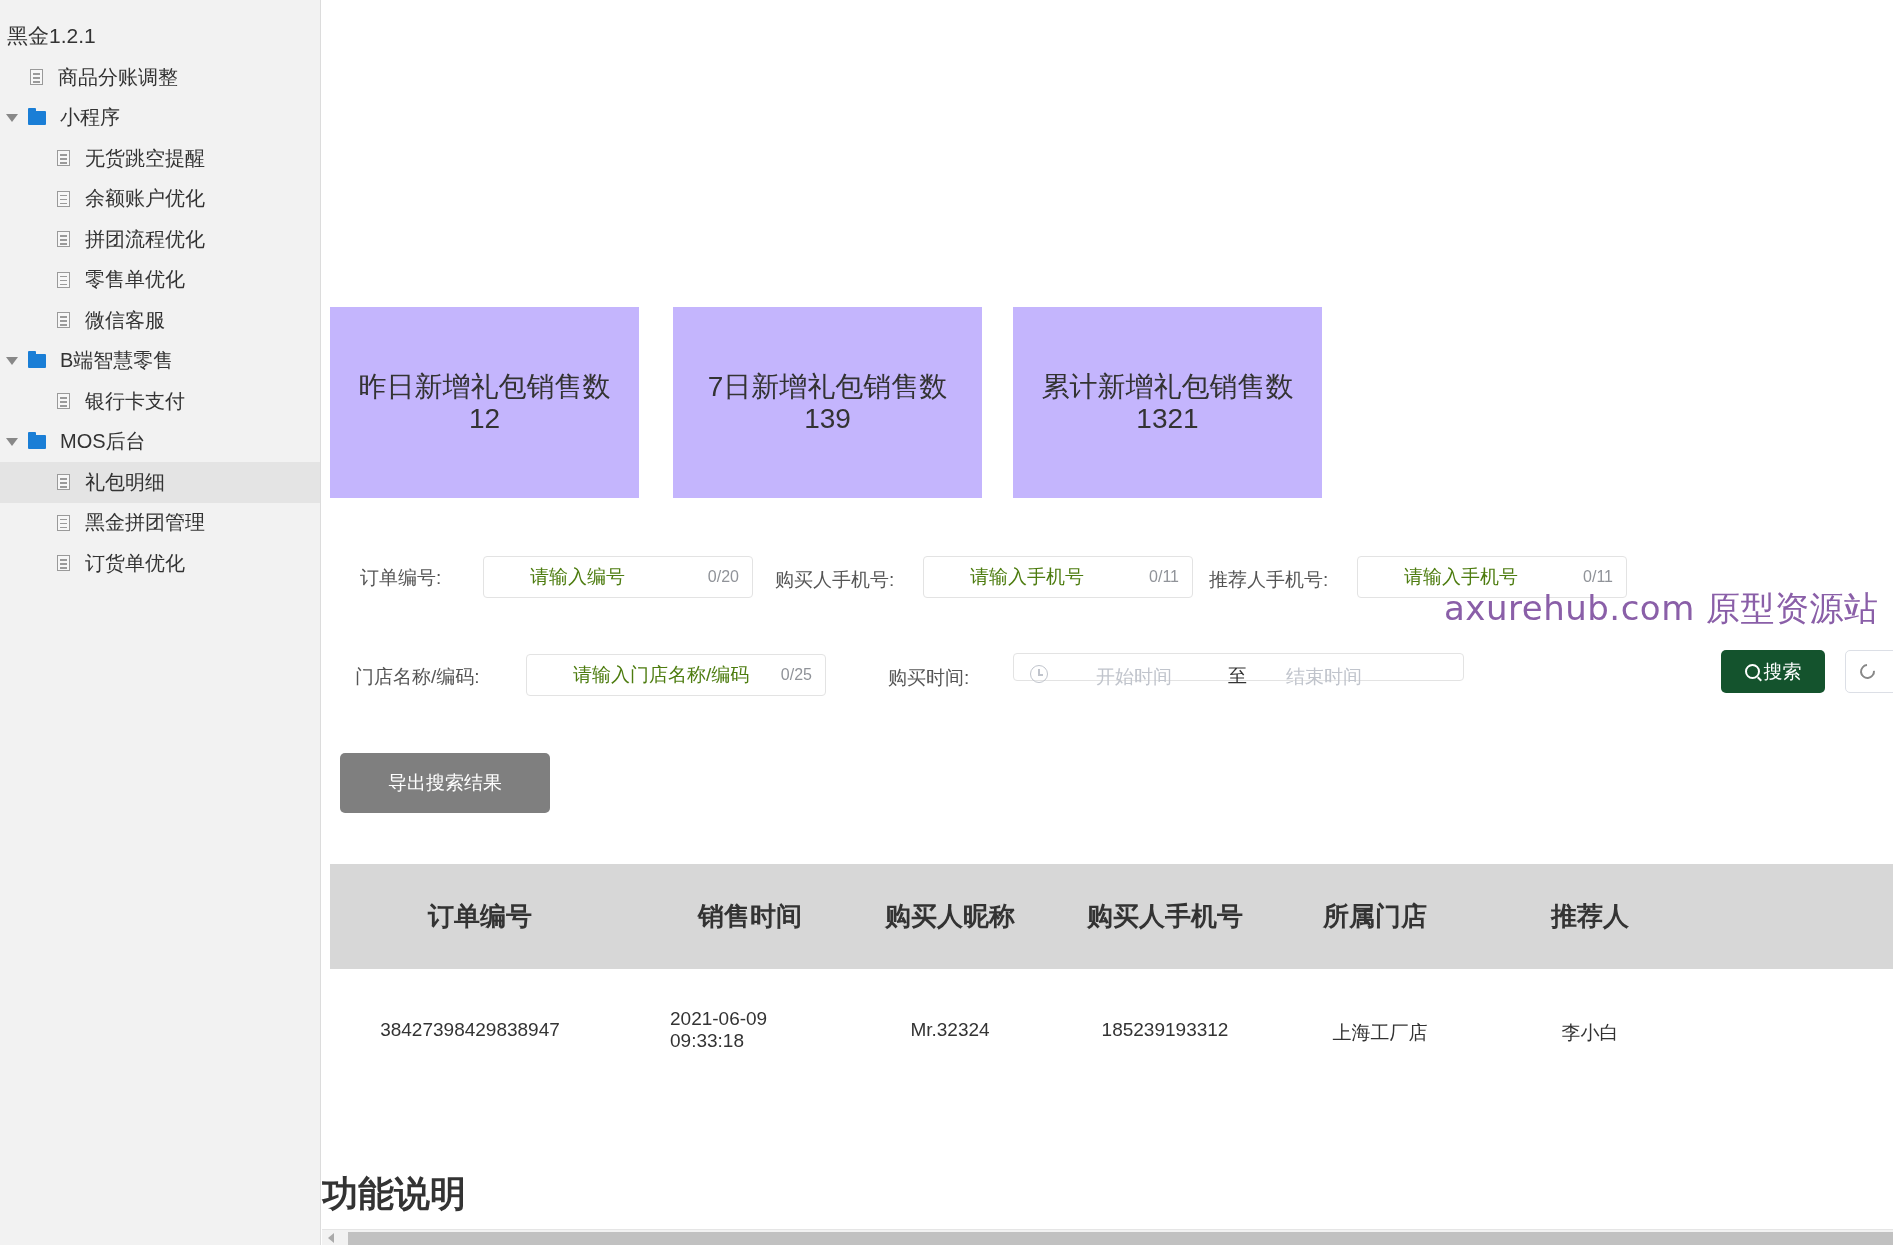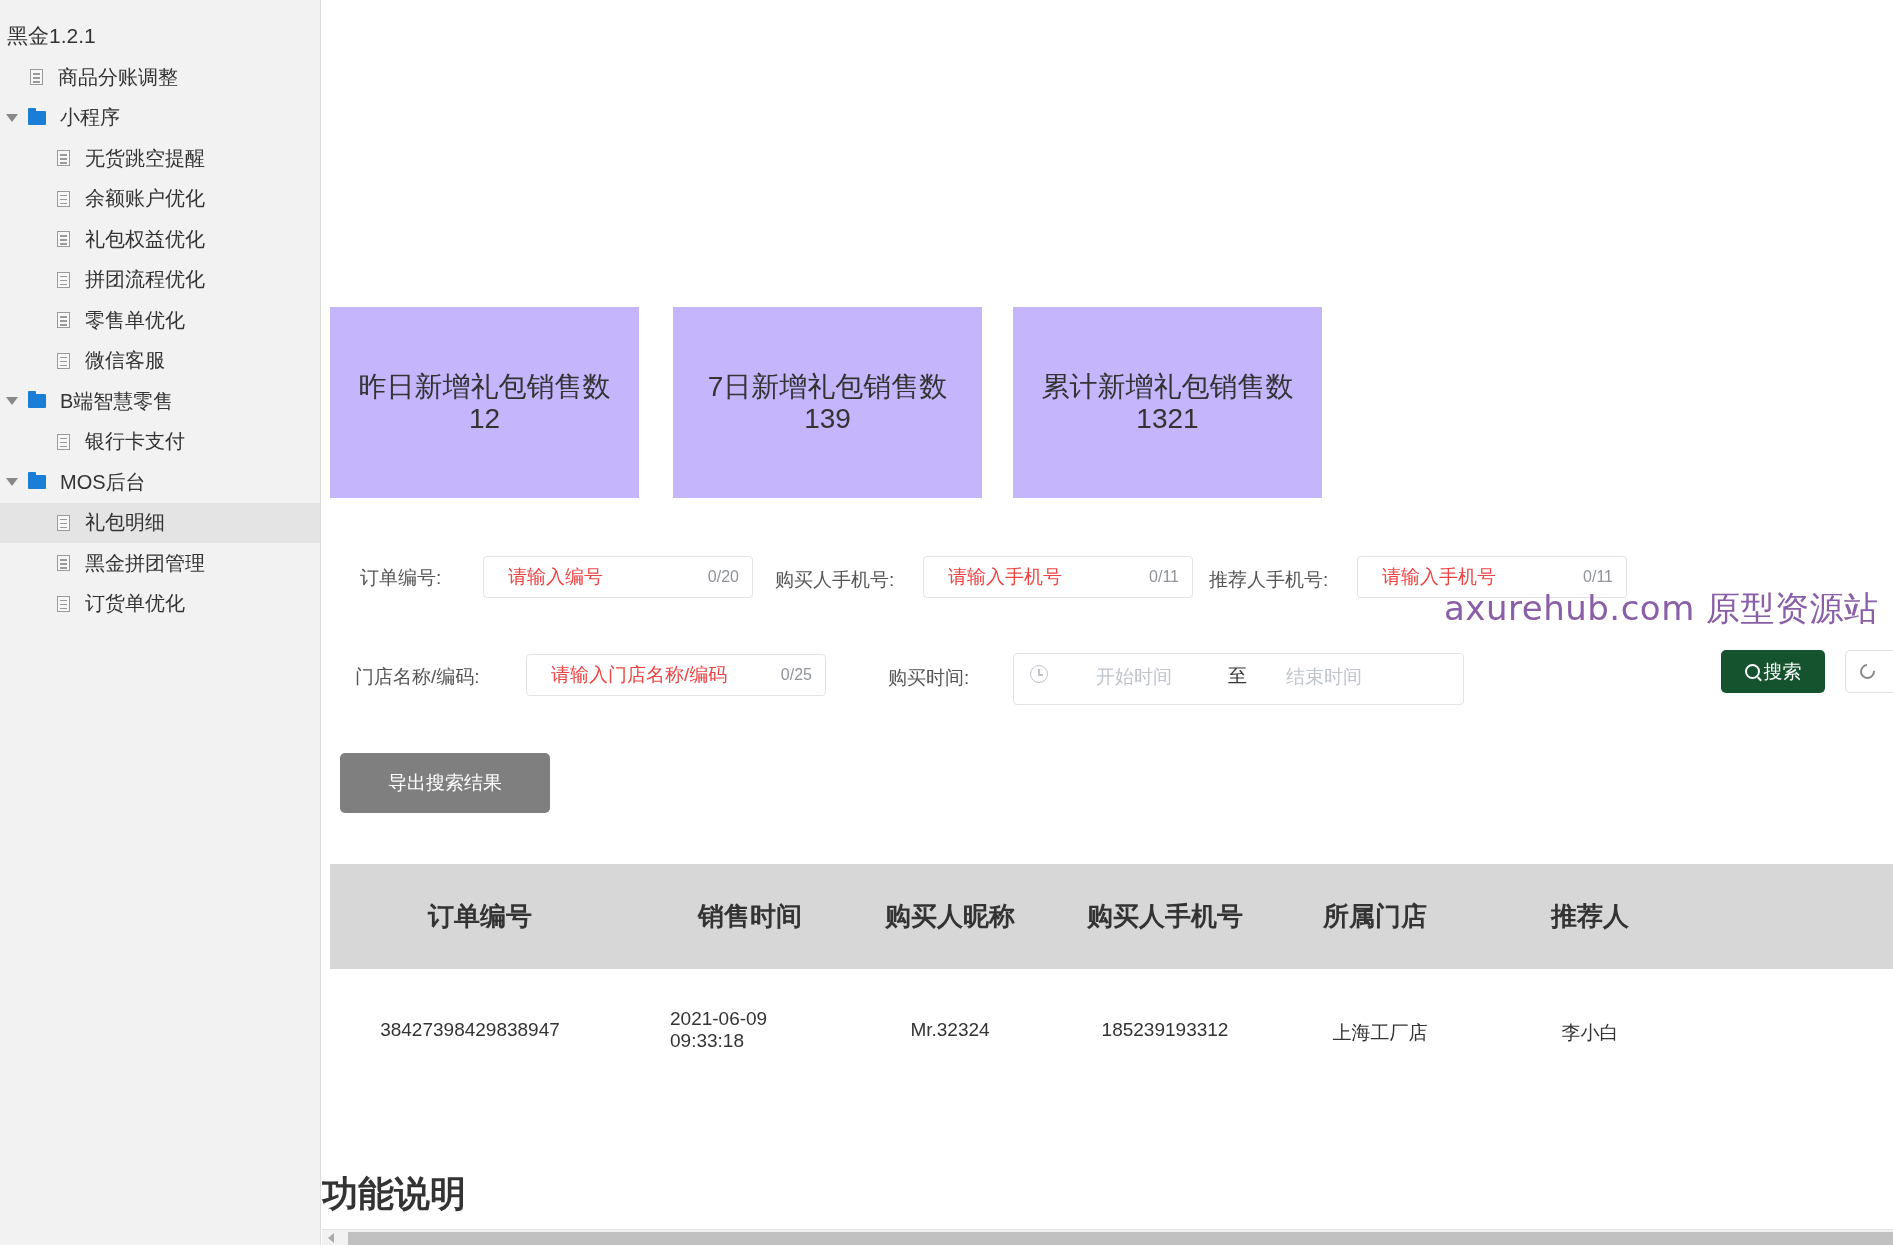--- a/index.html
+++ b/index.html
@@ -25,24 +25,24 @@
   .key { display: inline-block; width: 28px; height: 28px; border: 1.5px solid #999; border-radius: 5px; font-size: 13px; line-height: 11px; text-align: center; vertical-align: middle; color: #777; padding-top: 2px; margin: 0 4px; }
 
   
   .main { position: absolute; left: 322px; top: 0; right: 0; bottom: 0; }
   .page-title { position: absolute; left: 8px; top: 200px; font-size: 48px; font-weight: bold; color: #333; letter-spacing: 1px; }
 
   .card { position: absolute; top: 307px; width: 309px; height: 191px; background: #c4b5fd; display: flex; flex-direction: column; align-items: center; justify-content: center; font-size: 28px; color: #333; line-height: 32px; text-align: center; }
 
   .f-label { position: absolute; font-size: 19px; color: #555; }
   .f-input { position: absolute; height: 42px; border: 1.5px solid #e3e3e3; border-radius: 4px; background: #fff; display: flex; align-items: center; justify-content: space-between; padding: 0 13px 0 24px; font-size: 19px; }
-  .f-input .ph { color: #ef4444; }
+  .f-input .ph { color: #4d7c0f; margin-left: 22px; }
   .f-input .cnt { color: #909399; font-size: 16px; }
 
-  .date-range { position: absolute; height: 52px; border: 1.5px solid #e3e3e3; border-radius: 4px; background: #fff; font-size: 19px; }
+  .date-range { position: absolute; height: 28px; border: 1.5px solid #e3e3e3; border-radius: 4px; background: #fff; font-size: 19px; }
   .clock { position: absolute; left: 16px; top: 11px; width: 18px; height: 18px; border: 1.5px solid #c0c4cc; border-radius: 50%; }
   .clock::before { content: ""; position: absolute; left: 7px; top: 3px; width: 1.5px; height: 6px; background: #c0c4cc; }
   .clock::after { content: ""; position: absolute; left: 7px; top: 8px; width: 5px; height: 1.5px; background: #c0c4cc; }
 
   .btn-search { position: absolute; left: 1400px; top: 650px; width: 104px; height: 43px; background: #14532d; border-radius: 5px; color: #fff; font-size: 19px; display: flex; align-items: center; justify-content: center; gap: 4px; cursor: pointer; }
   .search-glyph { width: 15px; height: 15px; border: 2px solid #fff; border-radius: 50%; position: relative; }
   .search-glyph::after { content: ""; position: absolute; right: -4px; bottom: -3px; width: 5px; height: 2px; background: #fff; transform: rotate(45deg); }
   .btn-reset { position: absolute; left: 1524px; top: 650px; width: 60px; height: 43px; border: 1.5px solid #dcdfe6; border-radius: 5px; background: #fff; display: flex; align-items: center; padding-left: 14px; cursor: pointer; }
   .reset-glyph { width: 15px; height: 15px; border: 2px solid #888; border-radius: 50%; border-top-color: transparent; transform: rotate(40deg); }
 
@@ -75,24 +75,20 @@
       <span class="folder"></span>
       <span>小程序</span>
     </div>
     <div class="tree-item lvl2">
       <span class="page-icon"></span>
       <span>无货跳空提醒</span>
     </div>
     <div class="tree-item lvl2">
       <span class="page-icon"></span>
       <span>余额账户优化</span>
-    </div>
-    <div class="tree-item lvl2">
-      <span class="page-icon"></span>
-      <span>礼包权益优化</span>
     </div>
     <div class="tree-item lvl2">
       <span class="page-icon"></span>
       <span>拼团流程优化</span>
     </div>
     <div class="tree-item lvl2">
       <span class="page-icon"></span>
       <span>零售单优化</span>
     </div>
     <div class="tree-item lvl2">

